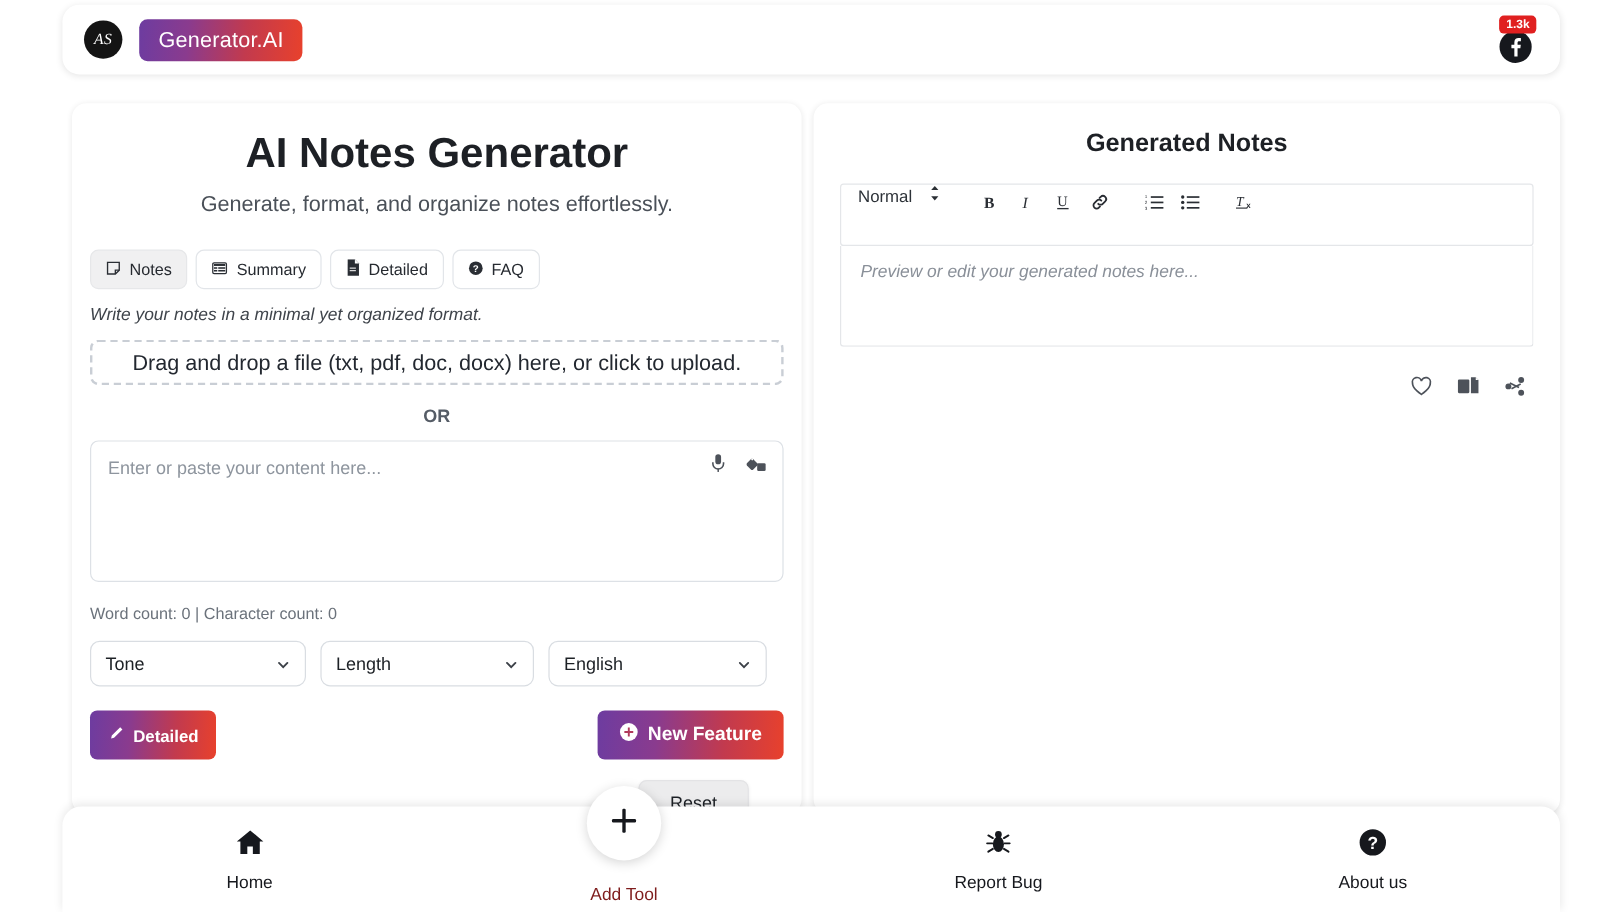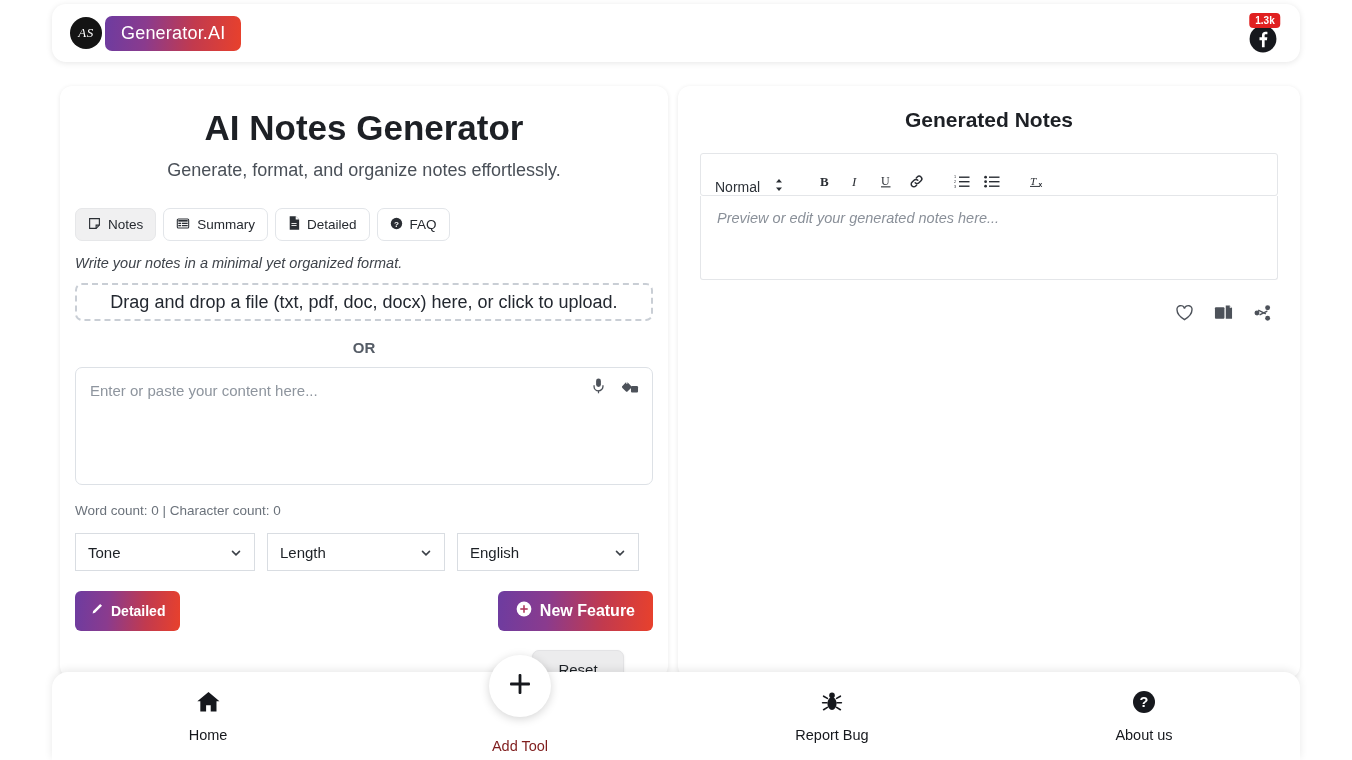--- a/index.html
+++ b/index.html
@@ -14,21 +14,21 @@
   
   .header {
     position: absolute; left: 52px; top: 4px;
     width: 1248px; height: 58px;
     background: #ffffff;
     border-radius: 14px;
     box-shadow: 0 1px 6px rgba(0,0,0,0.10);
     display: flex; align-items: center; justify-content: space-between;
     padding: 0 18px;
   }
-  .brand { display: flex; align-items: center; gap: 3px; }
+  .brand { display: flex; align-items: center; gap: 14px; }
   .avatar {
     width: 32px; height: 32px; border-radius: 50%;
     background: #141414; color: #fff;
     display: flex; align-items: center; justify-content: center;
     font-family: "Liberation Serif", serif;
     font-style: italic; font-size: 13px; letter-spacing: .5px;
   }
   .brand-badge {
     background: linear-gradient(95deg, #6d3ca0 0%, #8a3b8e 30%, #c23a4e 65%, #e8412c 100%);
     color: #fff; font-weight: normal; font-size: 18px;
@@ -88,21 +88,21 @@
     border: 1px solid #dde1e6; border-radius: 7px;
     padding: 14px 60px 10px 14px;
     font-family: "Liberation Sans", sans-serif; font-size: 15px; color: #1c2026;
   }
   .ta::placeholder { color: #8e959e; }
   .ta-icons { position: absolute; right: 14px; top: 11px; display: flex; gap: 16px; }
   .counts { margin: 14px 0 0 15px; font-size: 13.5px; color: #6b727b; }
   .selects { display: flex; gap: 12px; margin: 15px 0 0 15px; }
   .sel {
     position: relative; height: 38px;
-    border: 1px solid #d9dde2; border-radius: 0; background: #fff;
+    border: 1px solid #d9dde2; border-radius: 8px; background: #fff;
     display: flex; align-items: center; padding: 0 12px;
     font-size: 15px; color: #1d2126; cursor: pointer;
   }
   .sel.w1 { width: 180px; } .sel.w2 { width: 178px; } .sel.w3 { width: 182px; }
   .chev { position: absolute; right: 11px; top: 12px; }
   .btn-row { display: flex; margin: 20px 15px 0 15px; justify-content: space-between; }
   .grad-btn {
     display: flex; align-items: center; gap: 8px;
     background: linear-gradient(95deg, #6d3ca0 0%, #8a3b8e 32%, #c23a4e 68%, #e8412c 100%);
     color: #fff; border: none; border-radius: 6px; cursor: pointer;
@@ -117,23 +117,23 @@
     font-size: 15px; color: #1d2126; cursor: pointer;
     box-shadow: 0 1px 3px rgba(0,0,0,.08); z-index: 3;
   }
 
   
   .title-right {
     text-align: center; font-size: 21px; font-weight: bold;
     color: #1d2025; margin-top: 22px;
   }
   .editor-toolbar {
-    margin: 21px 22px 0 22px; height: 43px;
+    margin: 21px 22px 0 22px; height: 52px;
     border: 1px solid #e4e6e9; border-radius: 3px;
-    display: flex; align-items: flex-end; padding: 0 14px; gap: 2px;
+    display: flex; align-items: flex-start; padding: 0 14px; gap: 2px;
   }
   .fmt-select {
     display: flex; align-items: center; gap: 14px;
     font-size: 14px; color: #2d3238; padding-right: 10px; cursor: pointer;
   }
   .tb-btn {
     width: 28px; height: 28px; display: flex;
     align-items: center; justify-content: center; cursor: pointer;
     color: #2a2e34;
   }

